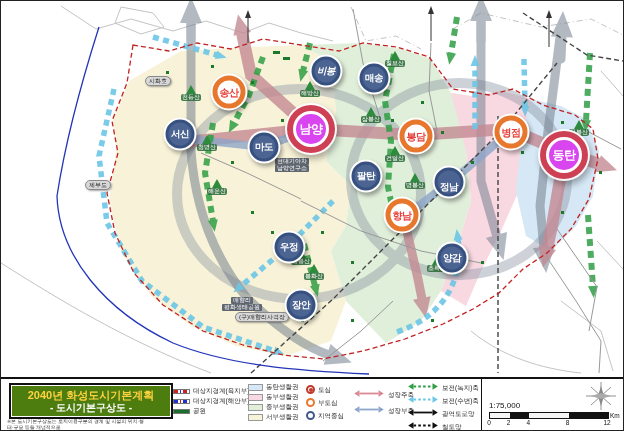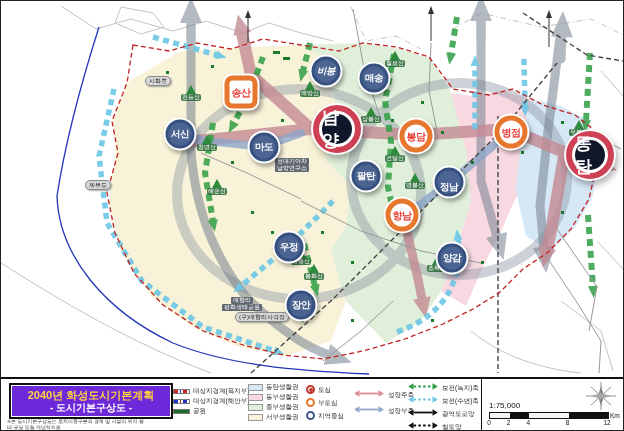--- a/index.html
+++ b/index.html
@@ -4,40 +4,40 @@
 <style>
   html,body{margin:0;padding:0;background:#fff;}
   #stage{position:relative;width:624px;height:431px;background:#fff;overflow:hidden;
          font-family:"Liberation Sans","DejaVu Sans",sans-serif;border:1px solid #222;box-sizing:border-box;}
   
   #map{position:absolute;left:0;top:0;width:624px;height:376px;background:#fff;}
   #map svg{position:absolute;left:0;top:0;}
   #overlay{position:absolute;left:0;top:0;width:624px;height:376px;}
   .node{position:absolute;transform:translate(-50%,-50%);border-radius:50%;display:flex;align-items:center;
         justify-content:center;font-weight:bold;letter-spacing:-0.5px;z-index:5;}
-  .dosim{width:30px;height:30px;background:#0f172a;border:3px solid #fff;color:#fff;font-size:17px;
-         box-shadow:0 0 0 6px #ce4155,0 0 0 8px rgba(255,255,255,.95),2px 4px 6px 8px rgba(0,0,0,.30);margin-left:26px;}
+  .dosim{width:30px;height:30px;background:#d946ef;border:3px solid #fff;color:#fff;font-size:12px;
+         box-shadow:0 0 0 6px #ce4155,0 0 0 8px rgba(255,255,255,.95),2px 4px 6px 8px rgba(0,0,0,.30);}
   .budosim{width:23px;height:23px;background:#fff;border:5px solid #e8772e;color:#e8403a;font-size:10px;
          box-shadow:0 0 0 2px #fff,2px 3px 4px 2px rgba(0,0,0,.35);}
   .jiyeok{width:23px;height:23px;background:#4c6492;border:3px solid #36507f;color:#fff;font-size:9.5px;
          box-shadow:0 0 0 2px #fff,2px 3px 4px 2px rgba(0,0,0,.35);}
   .mtn{position:absolute;transform:translate(-50%,-100%);text-align:center;z-index:3;}
   .mtn .tri{width:0;height:0;border-left:5px solid transparent;border-right:5px solid transparent;
             border-bottom:9px solid #2e8b3d;margin:0 auto;}
   .mtn .ml{font-size:6px;line-height:7px;color:#fff;background:rgba(44,108,58,.88);padding:0 1px;
            border-radius:2px;white-space:nowrap;}
   .lbl-oval{position:absolute;transform:translate(-50%,-50%);background:#d8d8d8;border:1px solid #8a8a8a;
             border-radius:8px;font-size:6px;line-height:8px;padding:0 3px;color:#222;white-space:nowrap;
             box-shadow:1px 1px 2px rgba(0,0,0,.35);z-index:4;}
   .lbl-dark{position:absolute;transform:translate(-50%,-50%);font-size:6px;line-height:7px;text-align:center;
             color:#fff;white-space:nowrap;z-index:4;}
   .lbl-dark span{background:#5f6670;display:inline-block;padding:0 2px;border-radius:1px;}
   
   #strip{position:absolute;left:0;top:376px;width:624px;height:55px;background:#fff;border-top:2px solid #111;}
-  #titlebox{position:absolute;left:8px;top:4px;width:160px;height:32px;background:#6d28d9;border:2px solid #111;
+  #titlebox{position:absolute;left:8px;top:4px;width:160px;height:32px;background:#4d7c0f;border:2px solid #111;
             box-shadow:inset 0 0 0 1px #fff;display:flex;flex-direction:column;align-items:center;justify-content:center;}
   #titlebox .t1{color:#ffd23f;font-size:11px;font-weight:bold;line-height:13px;}
   #titlebox .t2{color:#fff;font-size:10px;font-weight:bold;line-height:12px;}
   #foot{position:absolute;left:6px;top:40px;width:170px;font-size:6px;line-height:6.5px;color:#333;
         transform:scale(.82);transform-origin:0 0;}
   .lg-group{position:absolute;display:flex;flex-direction:column;gap:2px;font-size:6.5px;color:#222;}
   .lg-row{display:flex;align-items:center;gap:3px;white-space:nowrap;line-height:8px;}
   .sw-line{width:17px;height:5px;border:1px solid #777;box-sizing:border-box;}
   .sw-rect{width:15px;height:7px;border:1px solid #999;box-sizing:border-box;}
   .sw-circ{width:9px;height:9px;border-radius:50%;box-sizing:border-box;display:flex;align-items:center;justify-content:center;}
@@ -200,21 +200,21 @@
       </g>
     </svg>
 
     <div id="overlay">
         <div class="node dosim" style="left: 310px; top: 128px;">
           <span>남양</span>
         </div>
         <div class="node dosim" style="left: 563px; top: 154px;">
           <span>동탄</span>
         </div>
-        <div class="node budosim" style="left: 240px; top: 91px; border-radius: 8px;">
+        <div class="node budosim" style="left: 228px; top: 91px;">
           <span>송산</span>
         </div>
         <div class="node budosim" style="left: 415px; top: 135px;">
           <span>봉담</span>
         </div>
         <div class="node budosim" style="left: 510px; top: 131px;">
           <span>병점</span>
         </div>
         <div class="node budosim" style="left: 401px; top: 214px;">
           <span>향남</span>

